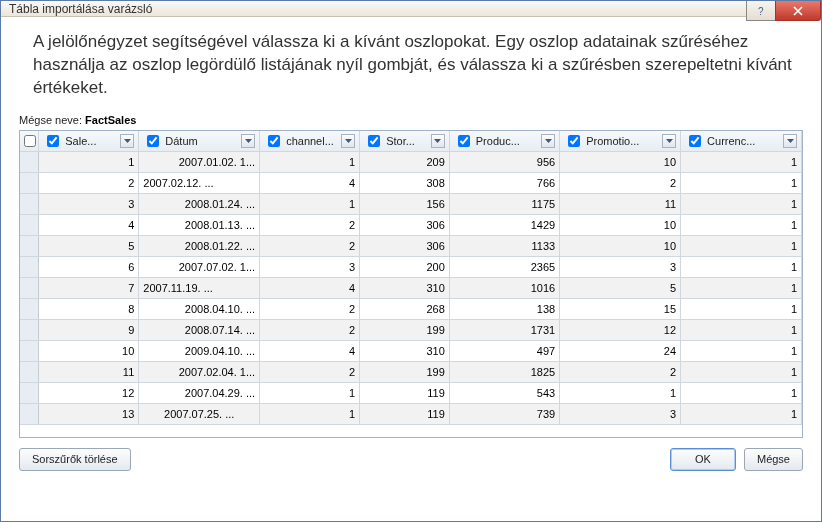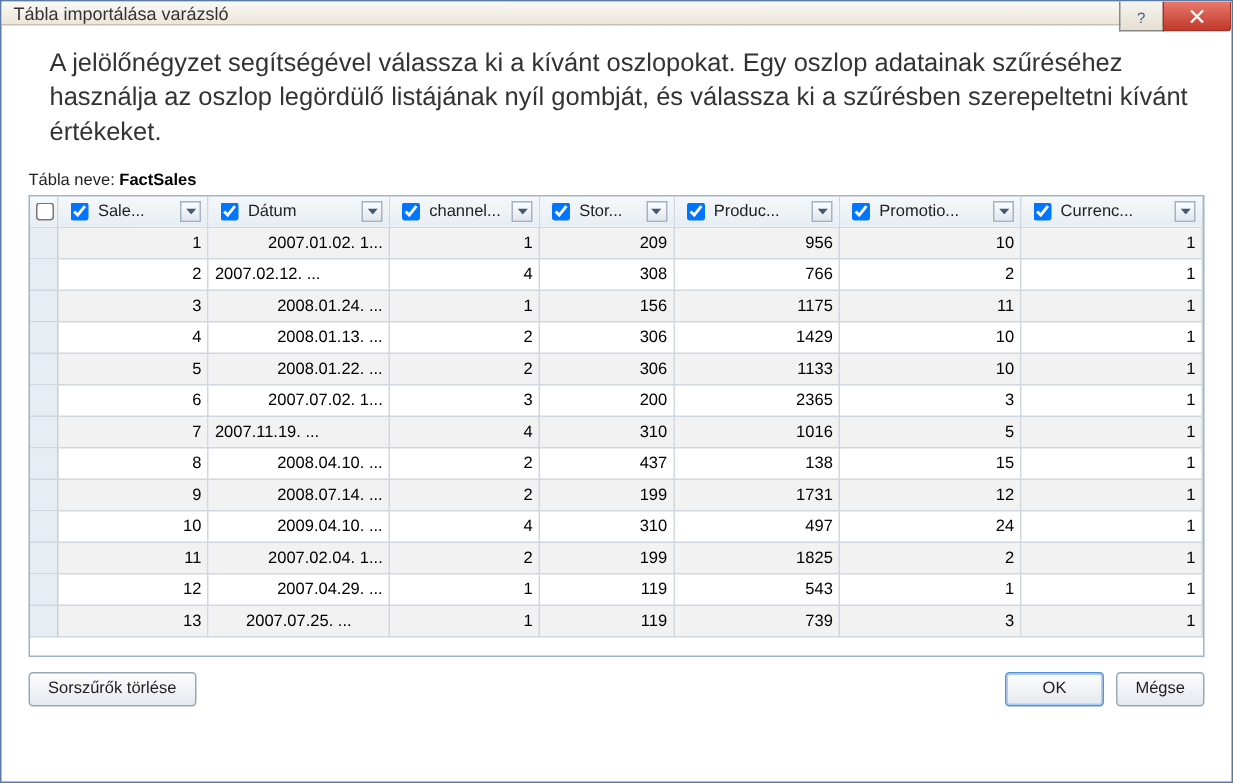--- a/index.html
+++ b/index.html
@@ -173,21 +173,21 @@
           <path d="M1 1 L9 9 M9 1 L1 9" stroke="#fff" stroke-width="1.6"></path>
         </svg>
     </div>
   </div>
 </div>
 
 <div class="content">
   <div class="section-desc">A jelölőnégyzet segítségével válassza ki a kívánt oszlopokat. Egy oszlop adatainak szűréséhez használja az oszlop legördülő listájának nyíl gombját, és válassza ki a szűrésben szerepeltetni kívánt értékeket.</div>
 
   <div class="table-name-row">
-    <span class="table-name-label">Tábla neve:</span>
+    <span class="table-name-label">Mégse neve:</span>
     <span class="table-name-value">FactSales</span>
   </div>
 
   <div class="grid-wrap">
     <div class="grid-scroll">
       <table class="grid">
         <colgroup>
           <col style="width:18px">
           <col style="width:96px">
           <col style="width:116px">
@@ -352,21 +352,21 @@
               <td class="num">310</td>
               <td class="num">1016</td>
               <td class="num">5</td>
               <td class="num">1</td>
             </tr>
             <tr>
               <td class="col-rowhdr"></td>
               <td class="num">8</td>
               <td style="text-align:right;">2008.04.10. ...</td>
               <td class="num">2</td>
-              <td class="num">437</td>
+              <td class="num">268</td>
               <td class="num">138</td>
               <td class="num">15</td>
               <td class="num">1</td>
             </tr>
             <tr>
               <td class="col-rowhdr"></td>
               <td class="num">9</td>
               <td style="text-align:right;">2008.07.14. ...</td>
               <td class="num">2</td>
               <td class="num">199</td>

